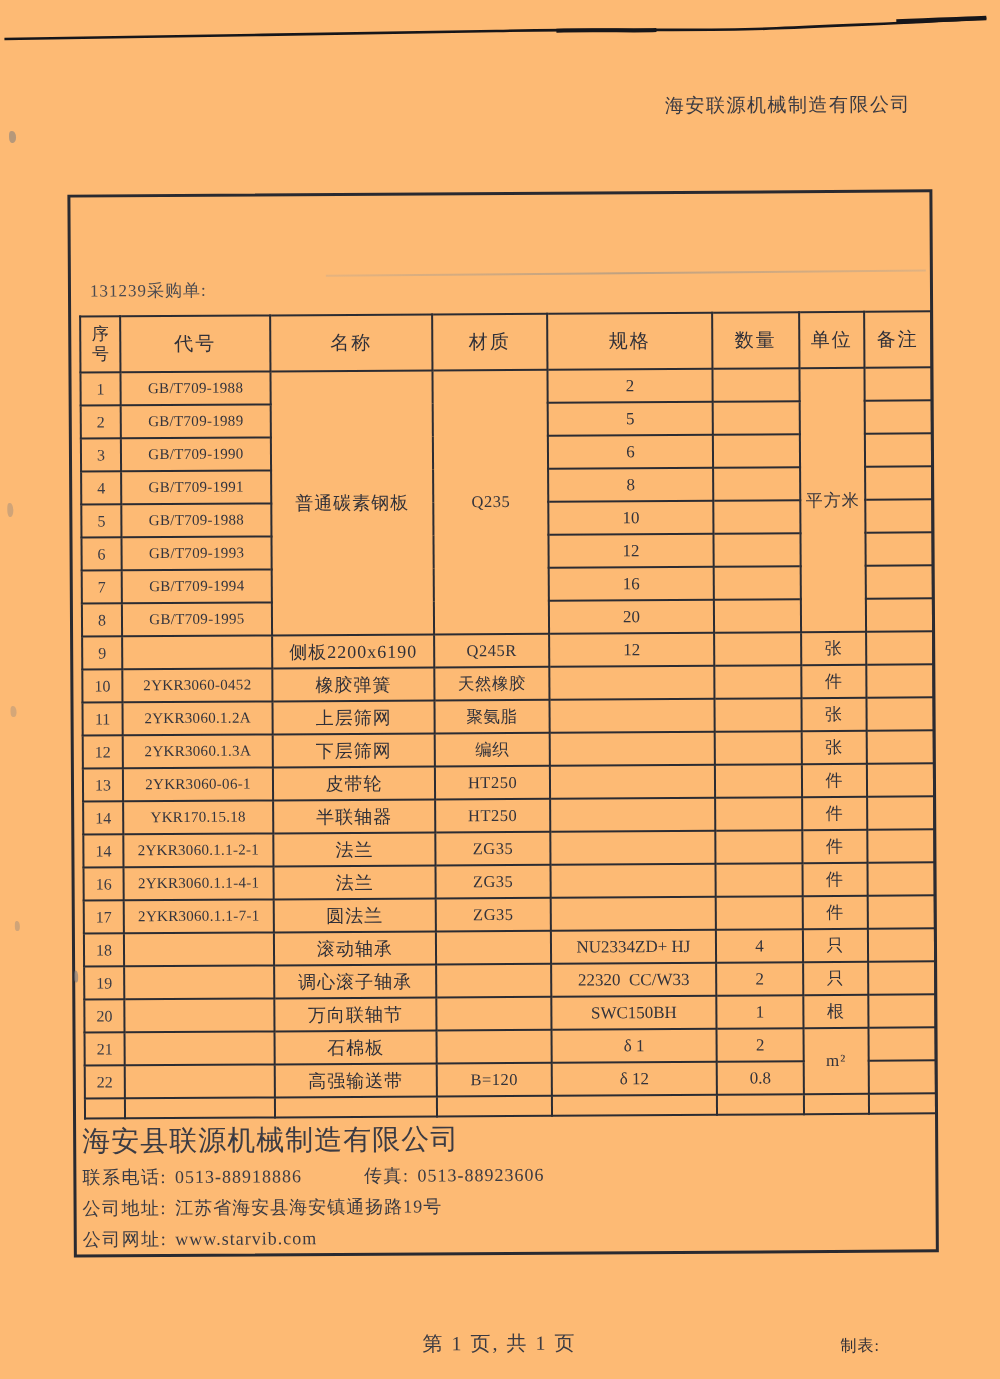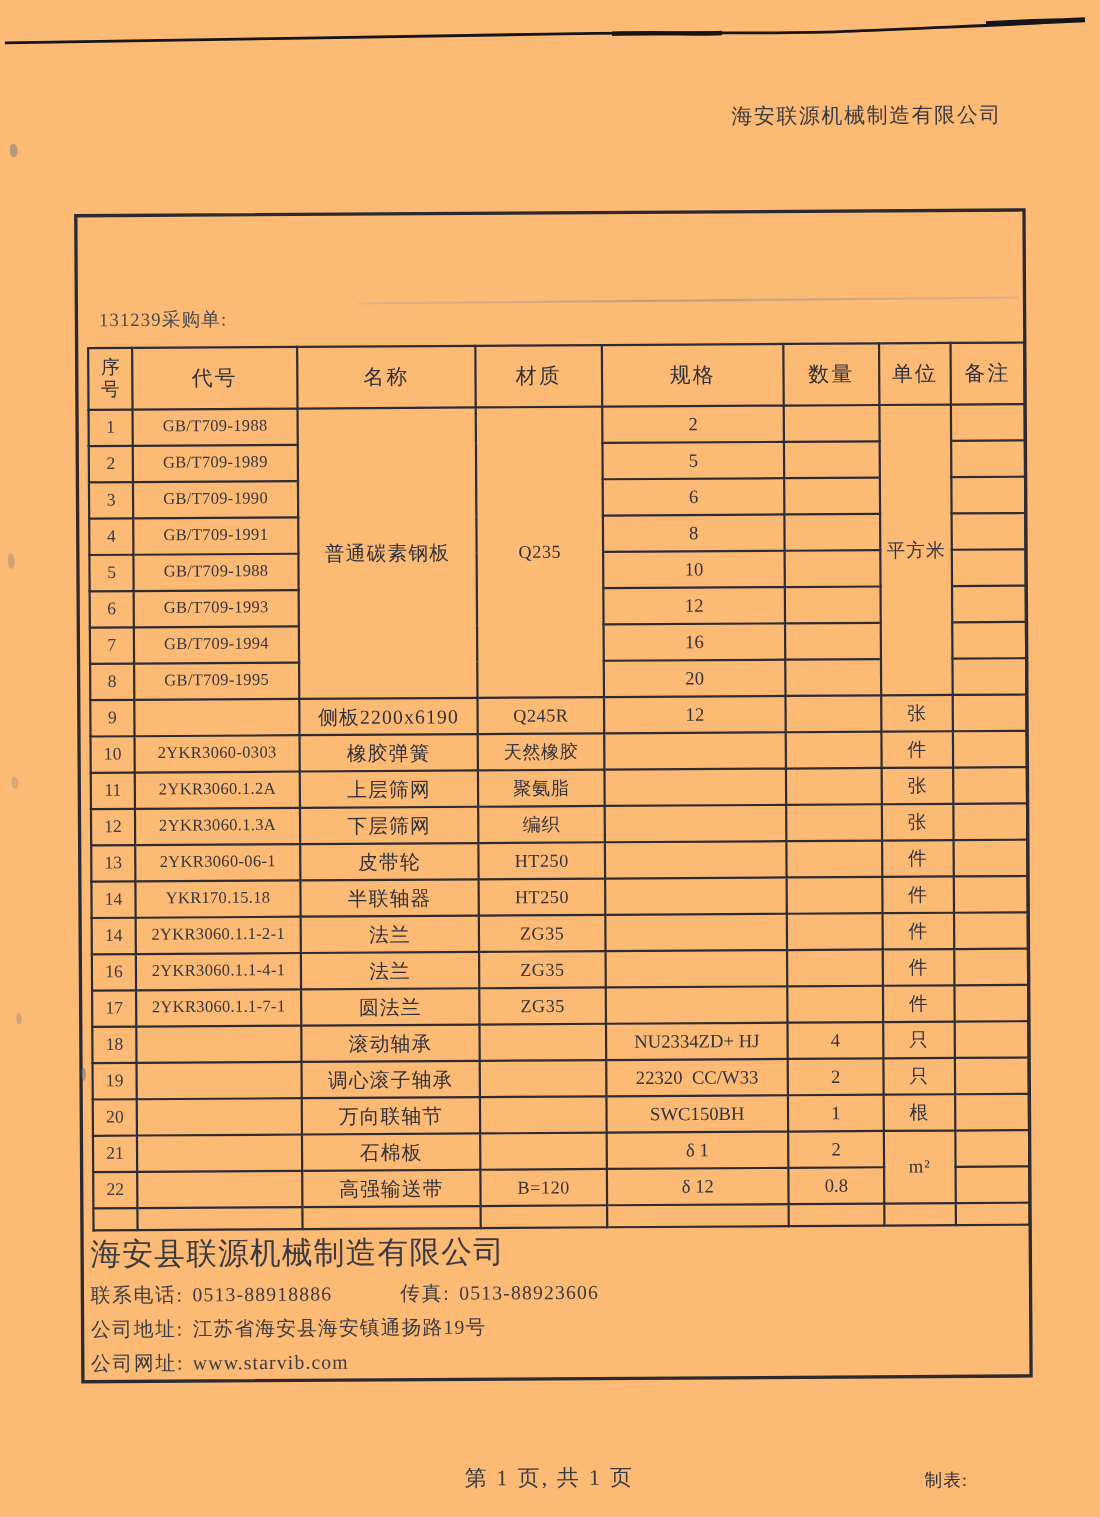--- a/index.html
+++ b/index.html
@@ -172,21 +172,21 @@
           <td class="c-code"></td>
           <td class="c-name">侧板2200x6190</td>
           <td class="c-mat">Q245R</td>
           <td class="c-spec">12</td>
           <td class="c-qty"></td>
           <td class="c-unit">张</td>
           <td></td>
         </tr>
         <tr class="r">
           <td class="c-no">10</td>
-          <td class="c-code">2YKR3060-0303</td>
+          <td class="c-code">2YKR3060-0452</td>
           <td class="c-name">橡胶弹簧</td>
           <td class="c-mat">天然橡胶</td>
           <td class="c-spec"></td>
           <td class="c-qty"></td>
           <td class="c-unit">件</td>
           <td></td>
         </tr>
         <tr class="r">
           <td class="c-no">11</td>
           <td class="c-code">2YKR3060.1.2A</td>

